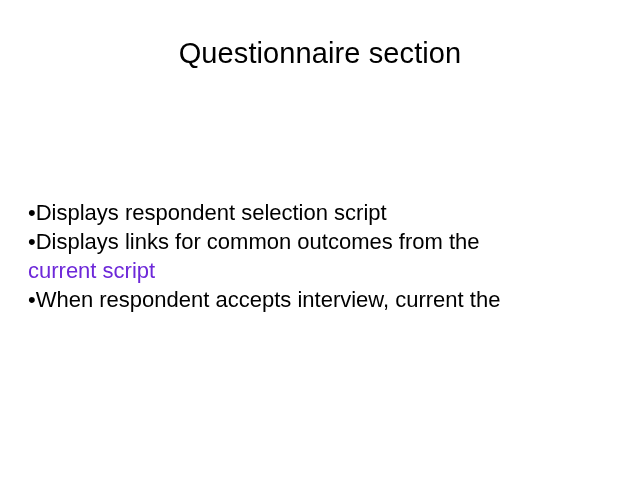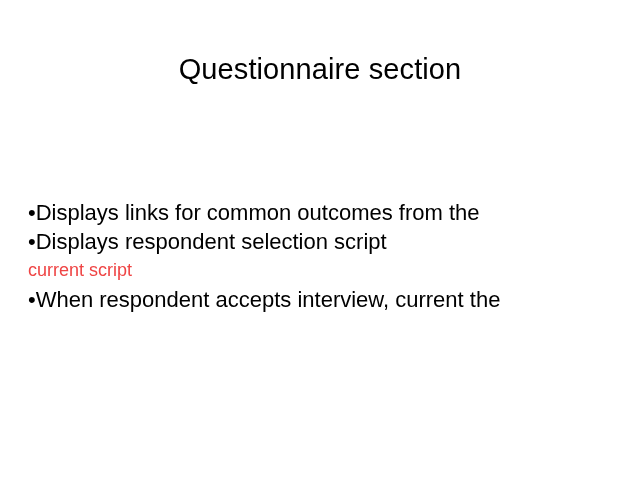--- a/index.html
+++ b/index.html
@@ -19,21 +19,21 @@
     height: 480px;
     background: #ffffff;
     overflow: hidden;
     box-sizing: border-box;
   }
 
   
   .title-block {
     position: absolute;
     left: 40px;
-    top: 52px;
+    top: 36px;
     width: 560px;
     text-align: center;
   }
   .slide-title {
     font-size: 29px;
     line-height: 34px;
     font-weight: 400;
     color: #000000;
     letter-spacing: 0.1px;
     white-space: nowrap;
@@ -53,40 +53,40 @@
     color: #000000;
     text-align: left;
     white-space: pre;
     letter-spacing: 0px;
   }
   .bullet-line .bullet-mark {
     font-size: 22px;
     line-height: 29px;
   }
   .cont-line {
-    font-size: 18px;
+    font-size: 22px;
     line-height: 29px;
-    color: #ef4444;
+    color: #6d28d9;
     text-align: left;
     white-space: pre;
   }
 </style>
 </head>
 <body>
 
 <div class="slide">
 
   <div class="title-block">
     <div class="slide-title">Questionnaire section</div>
   </div>
 
   <div class="body-block">
 
+    <div class="bullet-line"><span class="bullet-mark">•</span><span>Displays respondent selection script</span></div>
+
     <div class="bullet-line"><span class="bullet-mark">•</span><span>Displays links for common outcomes from the</span></div>
-
-    <div class="bullet-line"><span class="bullet-mark">•</span><span>Displays respondent selection script</span></div>
     <div class="cont-line">current script</div>
 
     <div class="bullet-line"><span class="bullet-mark">•</span><span>When respondent accepts interview, current the</span></div>
 
   </div>
 
 </div>
 
 </body></html>

